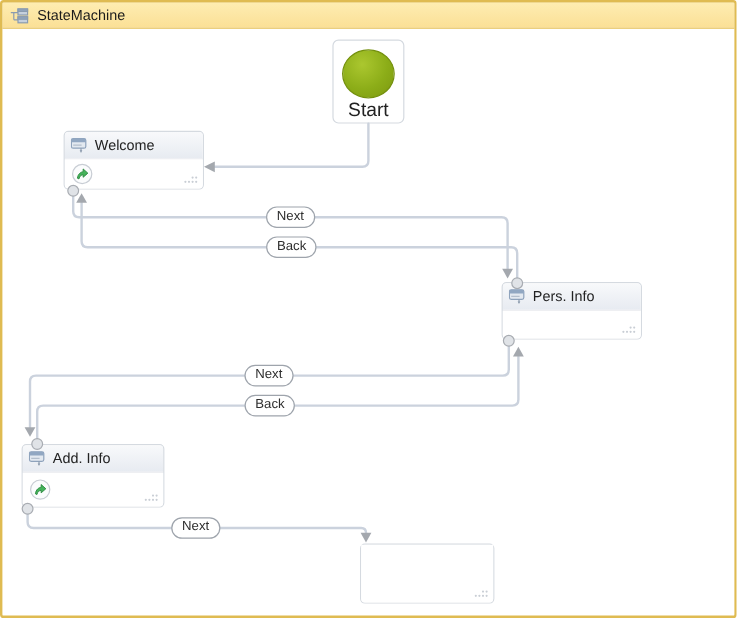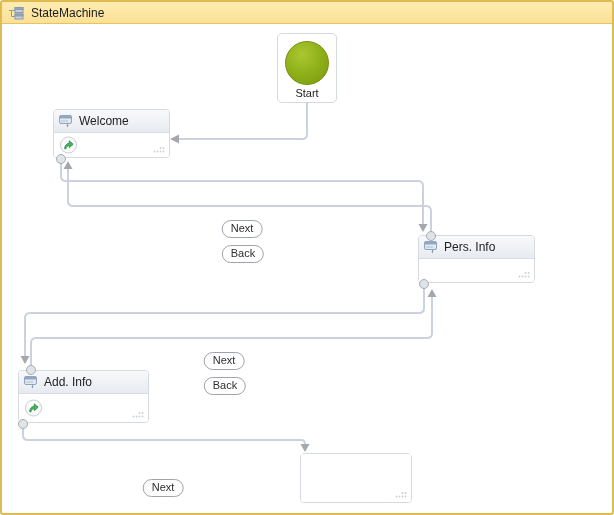--- a/index.html
+++ b/index.html
@@ -17,31 +17,31 @@
     display:flex;flex-direction:column;z-index:2;box-sizing:border-box;}
   .state .hdr{height:22px;display:flex;align-items:center;gap:6px;padding:0 6px 0 5px;
     background:linear-gradient(#F8F9FB,#E7EBF1);border-bottom:1px solid #D9DDE3;border-radius:3px 3px 0 0;flex:none;}
   .state .hdr .lbl{font-size:12px;color:#222;white-space:nowrap;}
   .state .body{position:relative;flex:1;border-radius:0 0 3px 3px;background:#fff;}
   .entry{position:absolute;left:6px;top:50%;transform:translateY(-50%);width:17px;height:17px;
     border:1px solid #C8CDD4;border-radius:50%;background:#FBFCFD;
     display:flex;align-items:center;justify-content:center;box-sizing:border-box;}
   .grip{position:absolute;right:4px;bottom:3px;}
   .pill{position:absolute;transform:translate(-50%,-50%);background:#fff;border:1px solid #9EA4AC;
-    border-radius:9px;padding:1px 8px 2px 8px;font-size:11px;color:#2e2e2e;z-index:6;white-space:nowrap;line-height:13px;margin-top:48px;}
+    border-radius:9px;padding:1px 8px 2px 8px;font-size:11px;color:#2e2e2e;z-index:6;white-space:nowrap;line-height:13px;}
   #startNode{position:absolute;left:277px;top:33px;width:60px;height:70px;background:#fff;
     border:1px solid #D5DAE0;border-radius:5px;z-index:2;display:flex;flex-direction:column;align-items:center;box-sizing:border-box;}
   .start-circle{width:44px;height:44px;border-radius:50%;margin-top:7px;
     background:radial-gradient(circle at 38% 30%, #ABC72F 0%, #8CAD18 55%, #7C980F 100%);
     border:1px solid #74900E;box-sizing:border-box;}
-  .start-lbl{font-size:11px;color:#222;margin-top:2px;}
+  .start-lbl{font-size:16px;color:#222;margin-top:2px;}
   
   #stWelcome{left:53px;top:109px;width:117px;height:49px;}
   #stPers{left:418px;top:235px;width:117px;height:48px;}
-  #stAdd{left:18px;top:370px;width:131px;height:53px;}
+  #stAdd{left:18px;top:370px;width:119px;height:53px;}
   #stEnd{left:300px;top:453px;width:112px;height:50px;}
 </style>
 </head>
 <body>
 
 <div id="app">
 
   <div class="titlebar">
     <svg width="16" height="14" viewBox="0 0 16 14">
       <path d="M3.5,4.5 V10.5 M3.5,4.5 H7 M3.5,10.5 H7 M1,4.5 H3.5" stroke="#8A9BB0" stroke-width="1" fill="none"></path>

